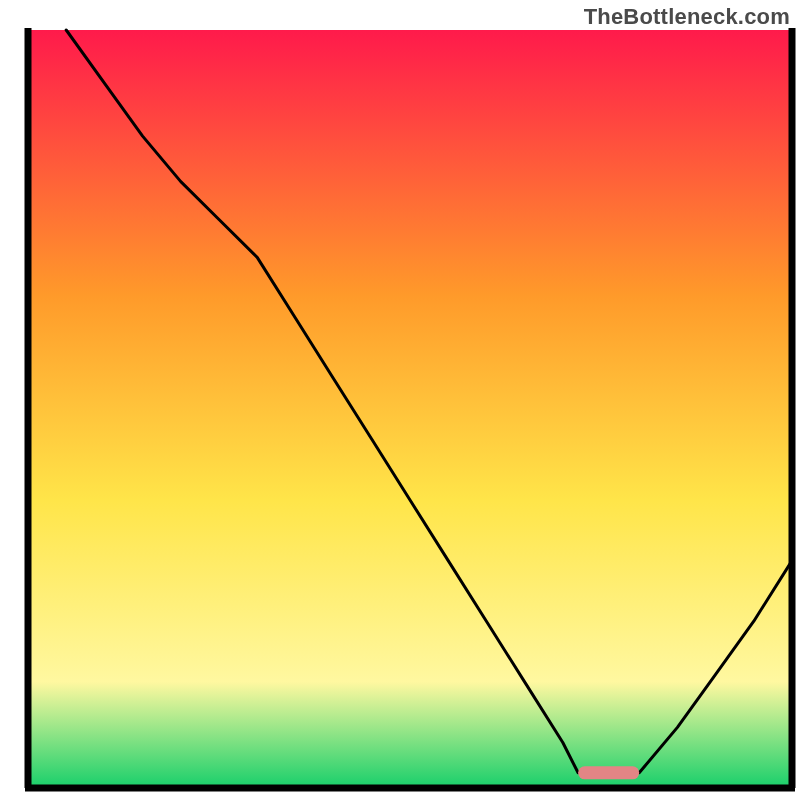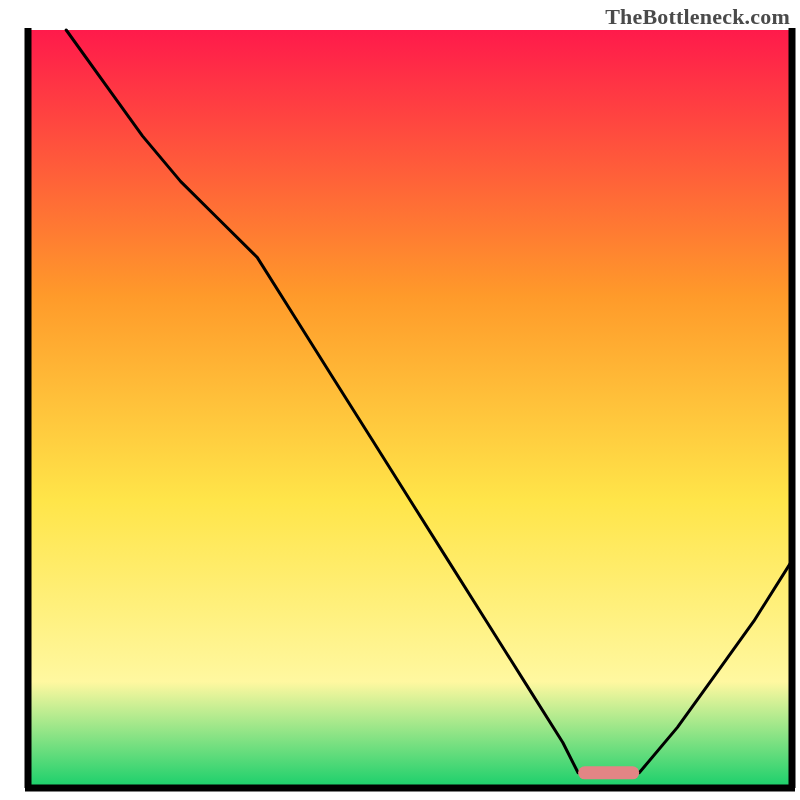--- a/index.html
+++ b/index.html
@@ -7,21 +7,20 @@
     padding: 0;
     width: 800px;
     height: 800px;
     background: #ffffff;
     font-family: Arial, Helvetica, sans-serif;
   }
   .wrap {
     position: relative;
     width: 800px;
     height: 796px;
-    font-family: Liberation Serif, serif;
   }
   .watermark {
     position: absolute;
     top: 4px;
     right: 10px;
     font-size: 22px;
     font-weight: 600;
     color: #4a4a4a;
     letter-spacing: 0.2px;
   }

